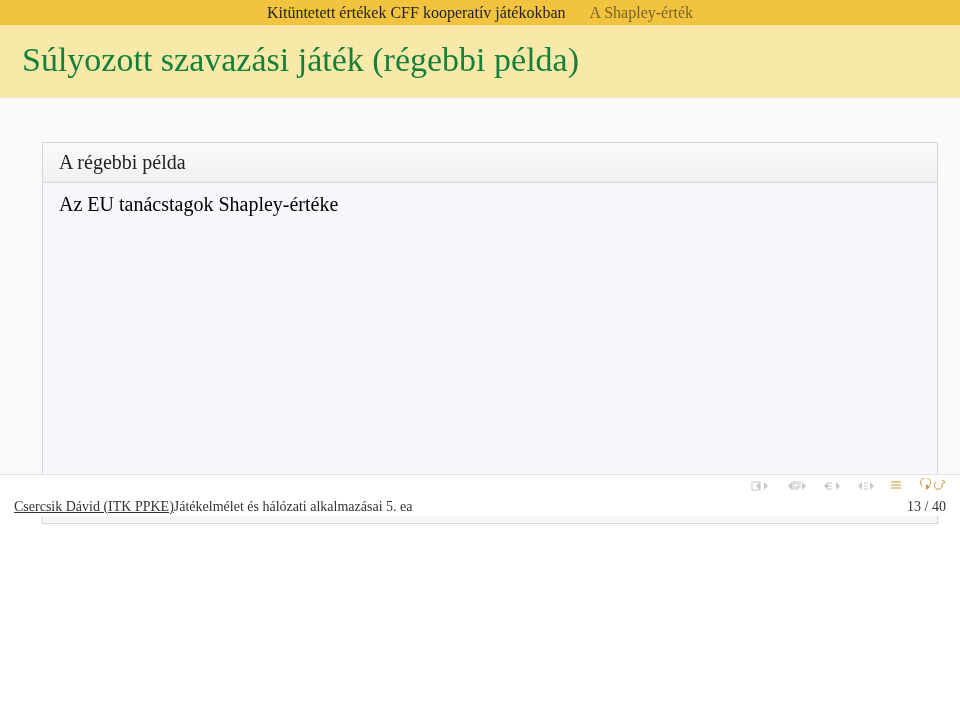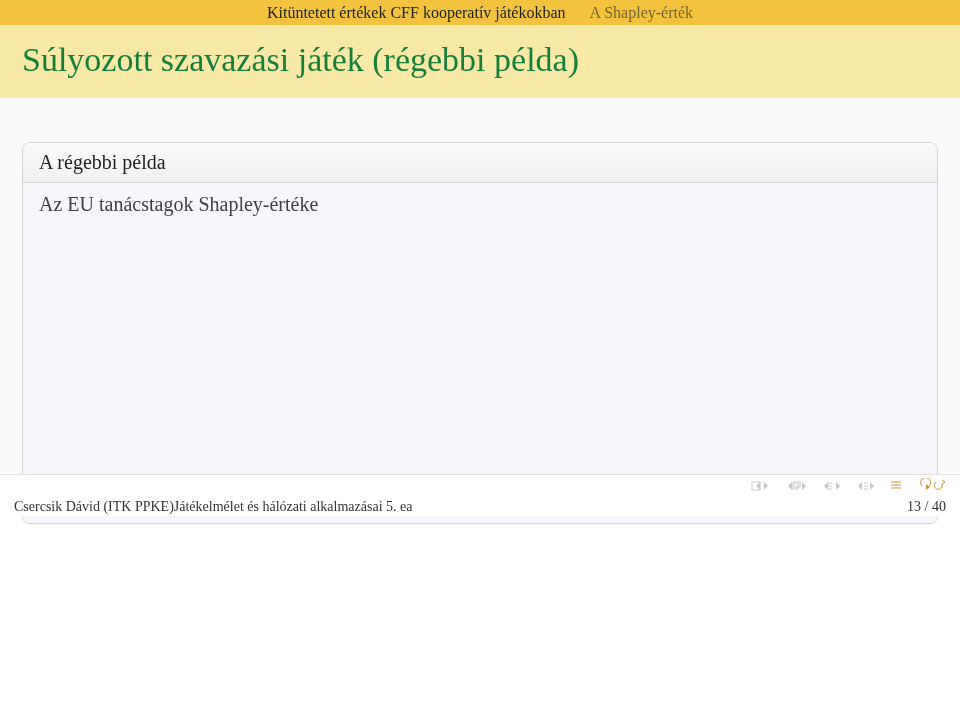--- a/index.html
+++ b/index.html
@@ -4,30 +4,30 @@
 <style>
   * { box-sizing: border-box; margin: 0; padding: 0; }
   html, body { width: 960px; height: 720px; font-family: Georgia, 'Times New Roman', serif; background: #fff; overflow: hidden; }
   .slide { width: 960px; height: 516px; position: relative; background: #fafafa; }
   .topnav { background: #f2c33e; display: flex; justify-content: center; gap: 24px; padding: 4px 0 3px; font-size: 16px; }
   .topnav .navitem { color: #222; }
   .topnav .navitem.dim { opacity: 0.6; }
   .titlebar { background: #f9e9a8; padding: 16px 22px 18px; border-bottom: 1px solid #eee6c8; }
   .titlebar .title { font-size: 34px; color: #15803d; font-weight: 400; }
   .content { padding: 44px 22px 0; }
-  .block { border: 1px solid #d7d7d7; border-radius: 8px; overflow: hidden; box-shadow: 0 1px 2px rgba(0,0,0,0.05); background: #fff; }
+  .block { border: 1px solid #d7d7d7; border-radius: 0; overflow: hidden; box-shadow: 0 1px 2px rgba(0,0,0,0.05); background: #fff; margin-left: 20px; }
   .block-head { background: linear-gradient(#fafafa,#f0f0f0); padding: 8px 16px; font-size: 20px; color: #222; border-bottom: 1px solid #d7d7d7; }
   .block-body { min-height: 340px; padding: 10px 16px; background: #f7f7fb; }
-  .block-body .line { font-size: 20px; color: #404040; }
+  .block-body .line { font-size: 20px; color: #000000; }
   .footer { position: absolute; bottom: 0; left: 0; right: 0; height: 42px; border-top: 1px solid #e2e2e2; background: #fff; }
   .footer-top { display: flex; justify-content: flex-end; align-items: center; gap: 16px; height: 22px; padding: 0 14px; color: #bdbdbd; font-size: 14px; }
   .footer-top .navicons { display: flex; gap: 6px; align-items: center; }
   .navicons svg { display: block; }
   .footer-bot { display: flex; align-items: center; height: 20px; font-size: 14px; color: #333; padding: 0 14px; }
-  .footer-bot .left { flex: 0 0 auto; }
+  .footer-bot .left { flex: 0 0 auto; text-decoration: underline; }
   .footer-bot .center { flex: 1 1 auto; }
   .footer-bot .right { flex: 0 0 auto; }
 </style>
 </head>
 <body>
 
 <div class="slide">
   <div class="topnav">
     <span class="navitem">Kitüntetett értékek CFF kooperatív játékokban</span>
     <span class="navitem dim">A Shapley-érték</span>

